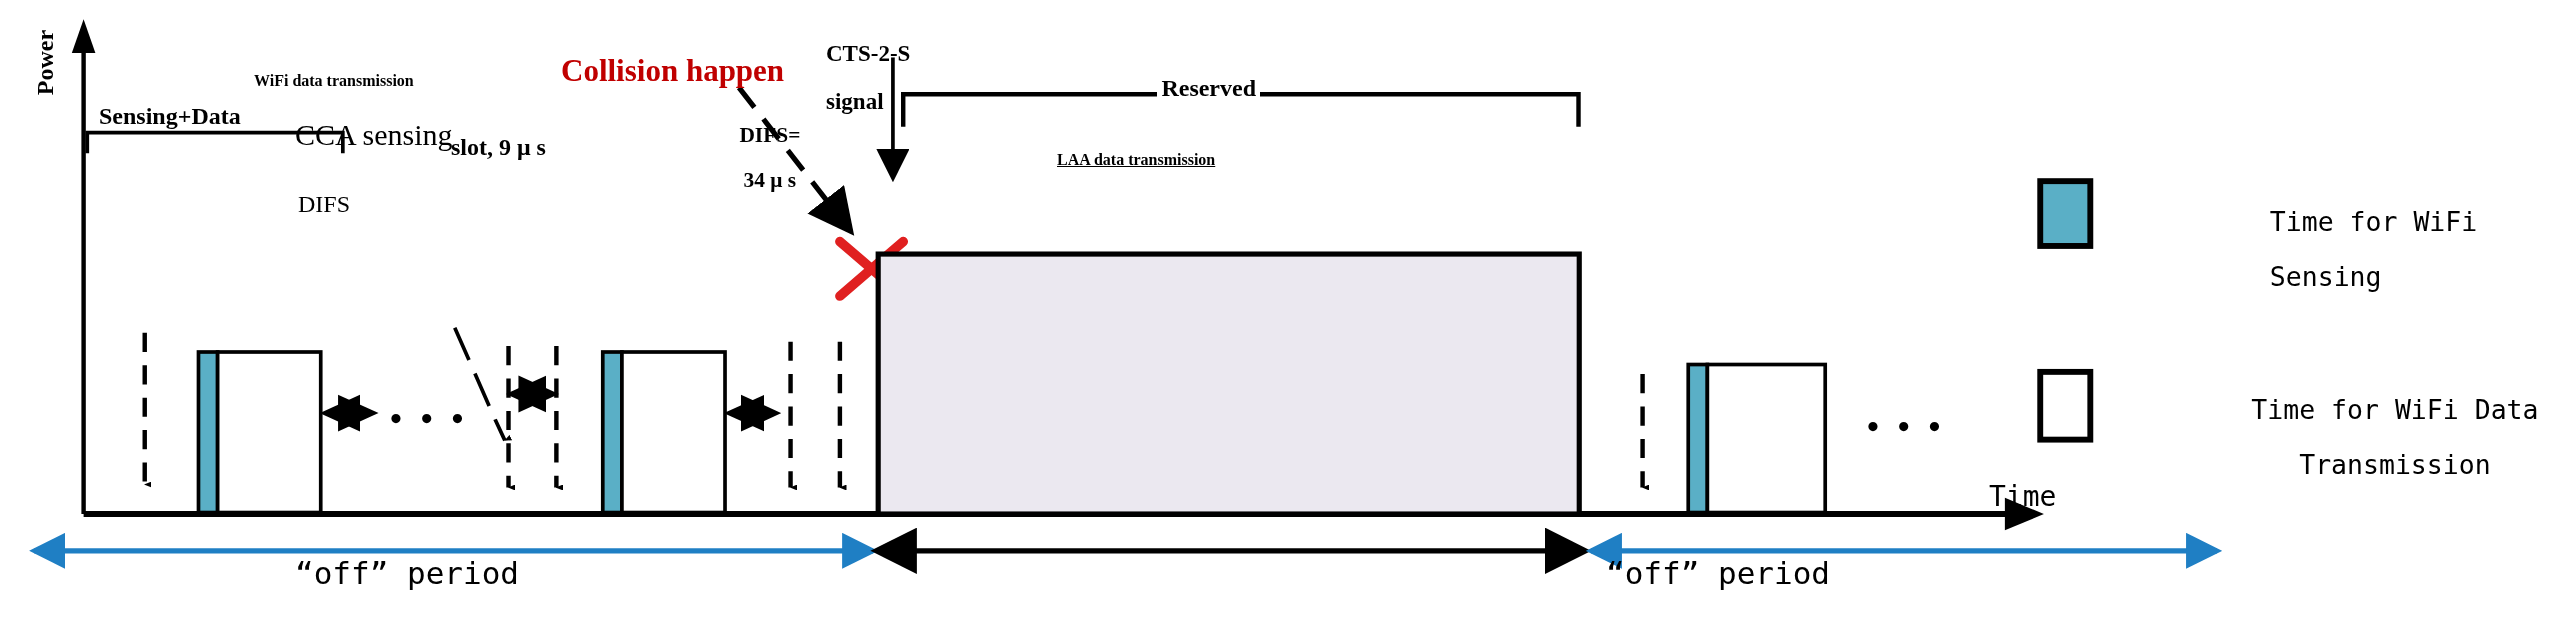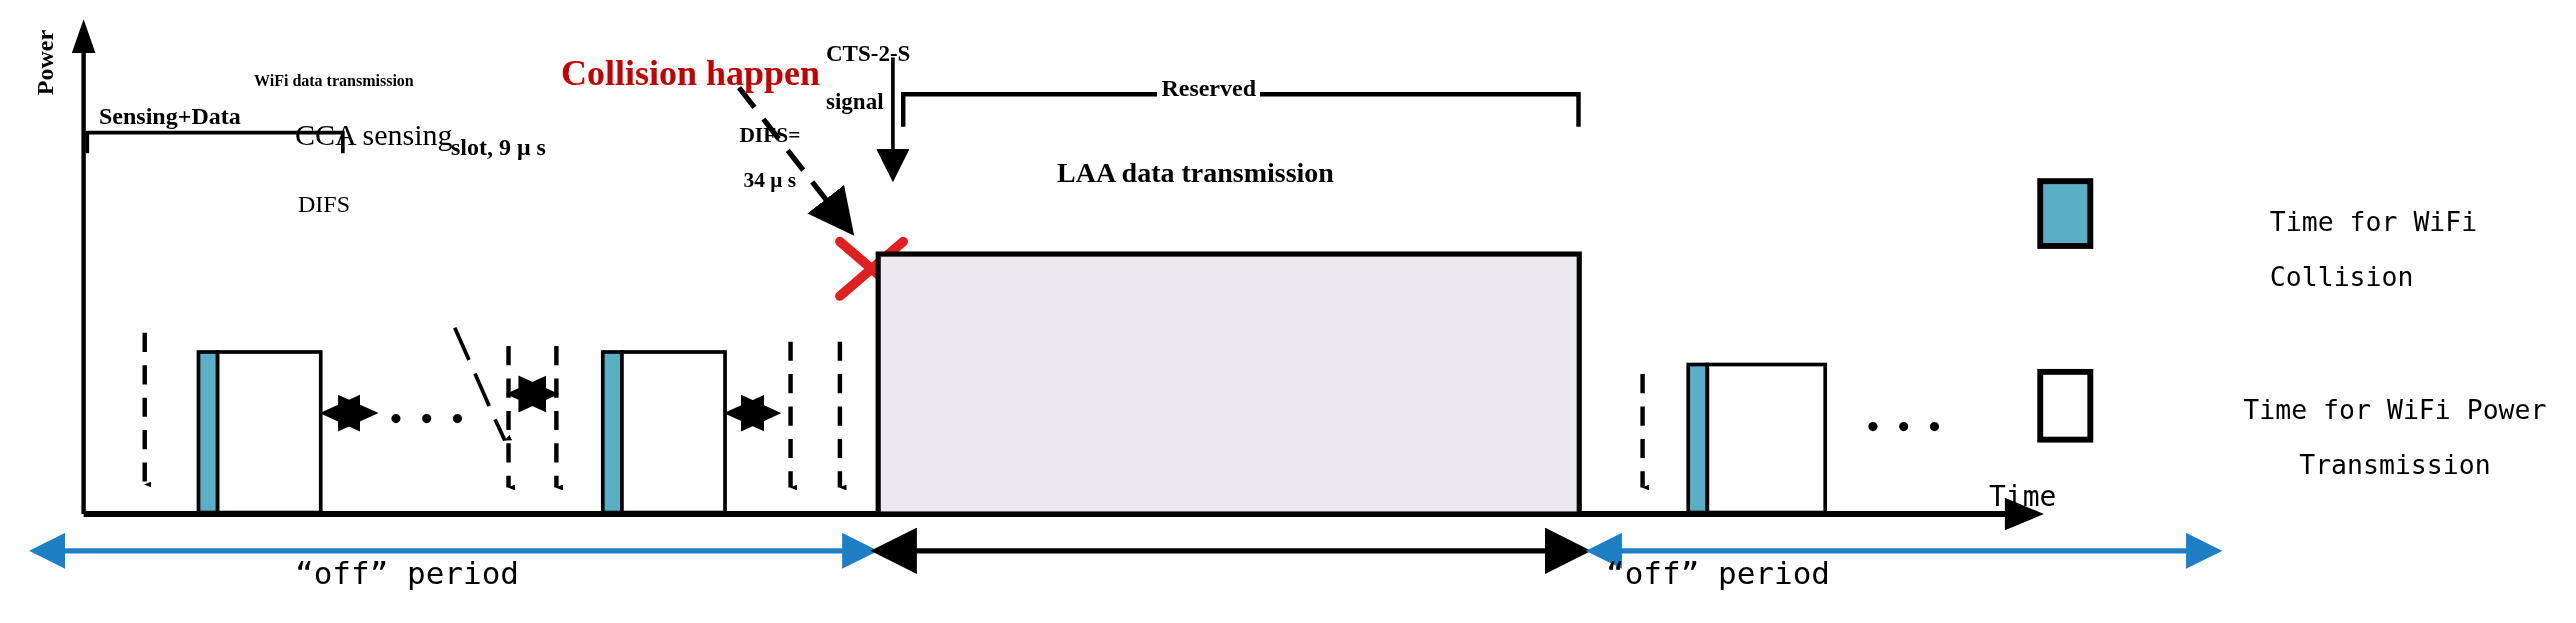--- a/index.html
+++ b/index.html
@@ -47,24 +47,24 @@
     transform-origin: center center;
   }
 
   
   #wifi-data-tx-label { left: 254px;  top: 73px;  font-size: 16px; }
   #sensing-data-label { left: 99px;  top: 104px; font-size: 24px; }
   #cca-sensing-label  { left: 295px;  top: 119px; font-size: 30px; }
   #slot-label         { left: 451px;  top: 135px; font-size: 24px; }
   #difs-eq-label      { left: 718px;  top: 102px; font-size: 21.4px; text-align:center; }
   #difs-small-label   { left: 298px;  top: 192px; font-size: 24px; }
-  #collision-label    { left: 561px;  top: 55px;  font-size: 36px; color: #c00000; }
+  #collision-label    { left: 561px;  top: 55px;  font-size: 31px; color: #c00000; }
   #cts-label          { left: 803px; top: 17.7px;  font-size: 23px; text-align: left; width: 155px; }
   #reserved-label     { left: 1157px; top: 76px; font-size: 24px; background: #fff; padding: 0 4.4px; }
-  #laa-label          { left: 1057px; top: 158px; font-size: 28px; }
+  #laa-label          { left: 1057px; top: 152px; font-size: 16px; text-decoration: underline; }
   #time-label         { left: 1989px; top: 482px; font-size: 28px; }
 
   
   #off1-label { left: 295px;  top: 557px; font-size: 31px; }
   #on-label   { left: 1075px; top: 557px; font-size: 31px; }
   #off2-label { left: 1606px; top: 557px; font-size: 31px; }
 
   
   #legend-text-1 { left: 2206px; top: 180px; font-size: 26.5px; width: 368px; text-align: left; }
   #legend-text-2 { left: 2151px; top: 368px; font-size: 26.5px; width: 424px; text-align: center; }
@@ -237,22 +237,22 @@
 
   <div class="lbl mono" id="off1-label">“off” period</div>
 
 
   <div class="lbl mono" id="off2-label">“off” period</div>
 
   <div class="lbl mono" id="time-label">Time</div>
 
   <div class="lbl mono" id="legend-text-1">
     <span>Time for WiFi</span><br>
-    <span>Collision</span>
+    <span>Sensing</span>
   </div>
 
   <div class="lbl mono" id="legend-text-2">
-    <span>Time for WiFi Power</span><br>
+    <span>Time for WiFi Data</span><br>
     <span>Transmission</span>
   </div>
 
 </div>
 
 
 </body></html>

